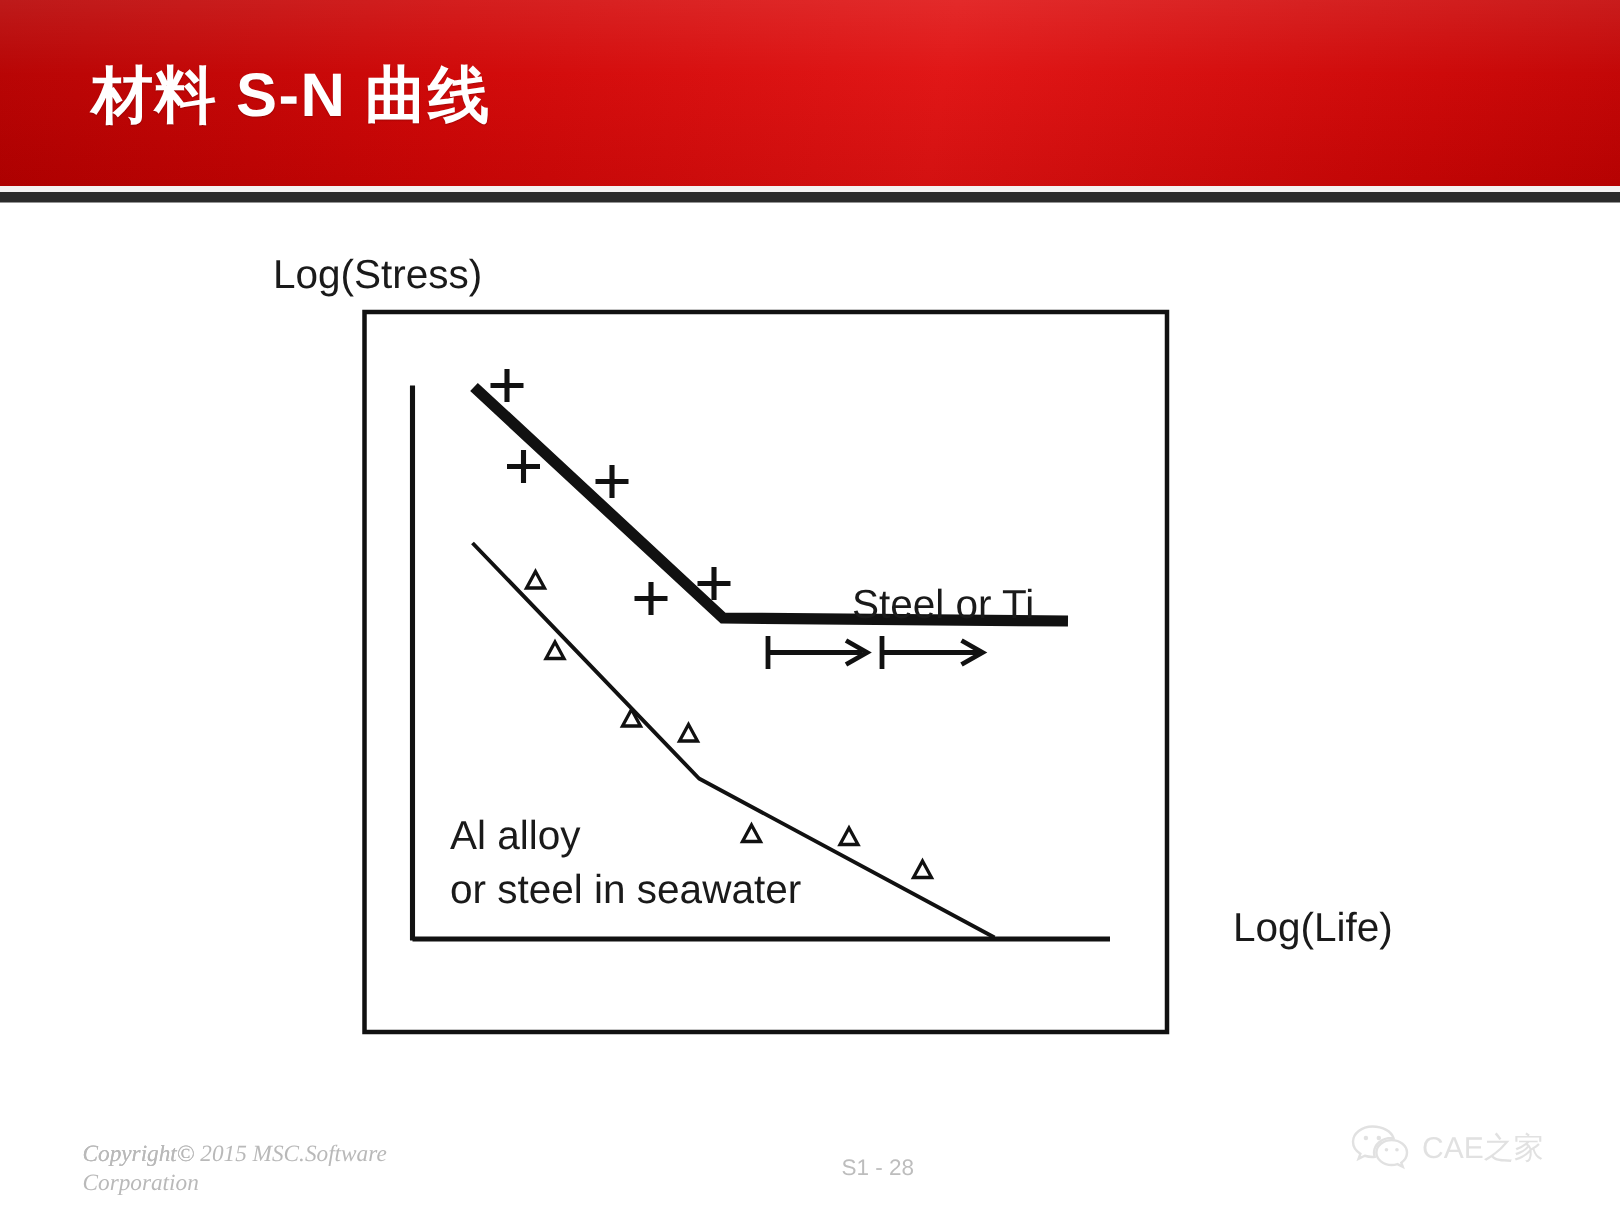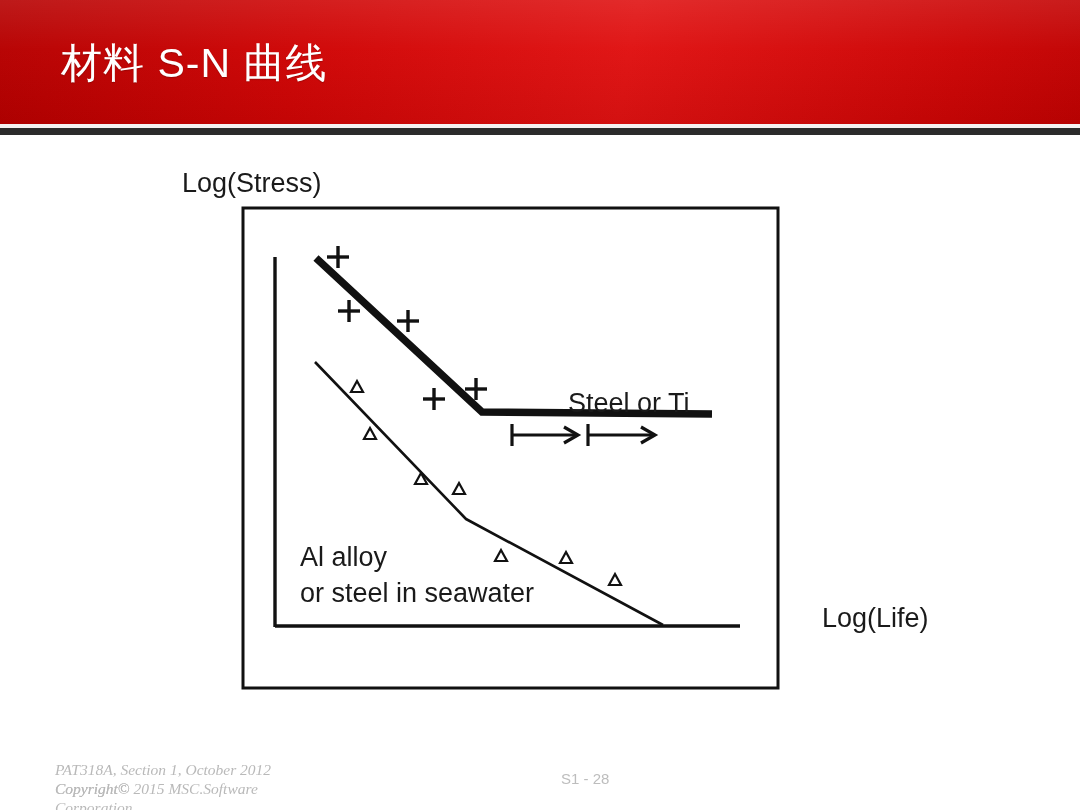--- a/index.html
+++ b/index.html
@@ -31,21 +31,21 @@
     left: 0; top: 0;
     width: 1080px; height: 124px;
     background: linear-gradient(180deg, rgba(255,255,255,0.10) 0%, rgba(255,255,255,0.02) 40%, rgba(0,0,0,0.06) 100%);
     pointer-events: none;
   }
   #header-title {
     position: absolute;
     left: 61px;
     top: 36px;
     font-size: 41px;
-    font-weight: normal;
+    font-weight: bold;
     color: #ffffff;
     letter-spacing: 1px;
     white-space: nowrap;
     text-shadow: 0 1px 1px rgba(0,0,0,0.20);
   }
   #header-rule-white {
     position: absolute;
     left: 0; top: 124px;
     width: 1080px; height: 4px;
     background: #f4f2f2;
@@ -212,24 +212,34 @@
 
       <text class="curve-label" x="568" y="412">Steel or Ti</text>
 
       <text class="curve-label" x="300" y="566">Al alloy</text>
 
       <text class="curve-label" x="300" y="602">or steel in seawater</text>
     </svg>
   </div>
 
   <div id="footer-left">
-    <span class="ft-line">PAT318A, Section 1, October 2012</span>
     <span class="ft-overlap">
       <span>Copyright© 2015 MSC.Software</span>
       <span>Copyright©</span>
     </span>
     <span class="ft-line">Corporation</span>
   </div>
 
   <div id="footer-page">S1 - 28</div>
 
+  <div id="watermark">
+    <svg width="40" height="34" viewBox="0 0 40 34">
+      <path d="M15 3C7.8 3 2 7.6 2 13.2c0 3.2 1.9 6.1 4.9 8L5.7 24.6l4.1-2.1c1.6.5 3.4.8 5.2.8.5 0 1 0 1.5-.1-.3-.9-.5-1.8-.5-2.8 0-5.4 5.3-9.8 11.8-9.8.4 0 .8 0 1.2.1C27.7 6.4 22 3 15 3z" fill="none" stroke="#c9c9c9" stroke-width="1.6"></path>
+      <circle cx="10.6" cy="10.6" r="1.5" fill="#c9c9c9"></circle>
+      <circle cx="19.2" cy="10.6" r="1.5" fill="#c9c9c9"></circle>
+      <path d="M38 20.4c0-4.6-4.6-8.3-10.2-8.3S17.6 15.8 17.6 20.4c0 4.6 4.6 8.3 10.2 8.3 1.3 0 2.6-.2 3.8-.6l3.6 1.8-1-2.8c2.3-1.5 3.8-3.8 3.8-6.7z" fill="none" stroke="#c9c9c9" stroke-width="1.6"></path>
+      <circle cx="24.3" cy="18.5" r="1.2" fill="#c9c9c9"></circle>
+      <circle cx="31.3" cy="18.5" r="1.2" fill="#c9c9c9"></circle>
+    </svg>
+    <span class="wm-text">CAE之家</span>
+  </div>
 
 </div>
 
 </body></html>

